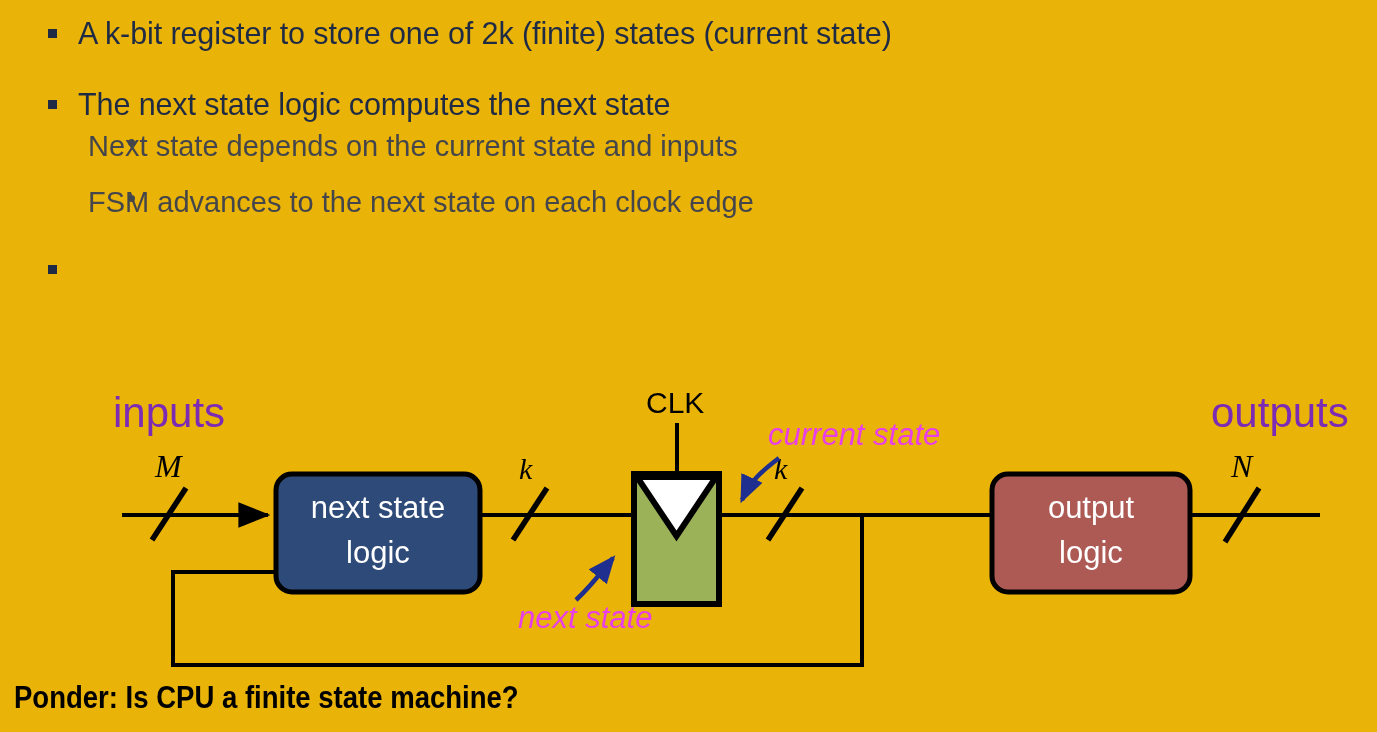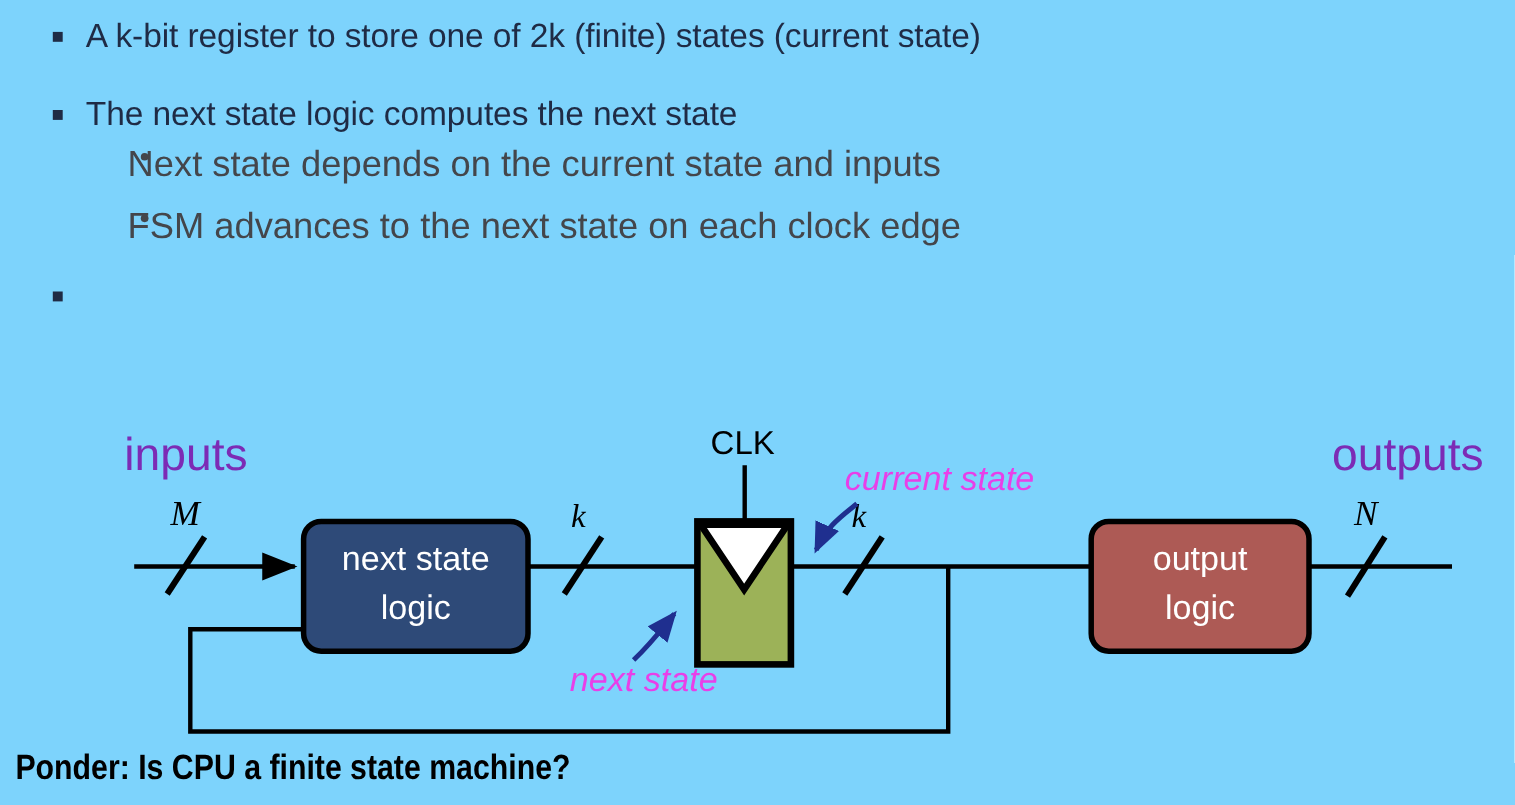--- a/index.html
+++ b/index.html
@@ -8,21 +8,21 @@
     padding: 0;
     background: #ffffff;
   }
   body {
     font-family: "Liberation Sans", sans-serif;
   }
   #slide {
     position: relative;
     width: 1377px;
     height: 732px;
-    background: #7dd3fc;
+    background: #eab308;
     overflow: hidden;
   }
 
   
   .bullets {
     position: absolute;
     left: 0;
     top: 0;
     width: 1377px;
   }
@@ -38,23 +38,23 @@
   .blvl1 .sq {
     position: absolute;
     left: 48px;
     top: 15px;
     width: 9px;
     height: 9px;
     background: #1f2b45;
   }
   .blvl2 {
     position: relative;
-    padding-left: 116px;
+    padding-left: 88px;
     color: #44464b;
-    font-size: 33px;
+    font-size: 29px;
     line-height: 1.28;
     font-family: "Liberation Sans", sans-serif;
   }
   .blvl2 .dot {
     position: absolute;
     left: 128px;
     top: 11px;
     width: 7px;
     height: 7px;
     border-radius: 50%;

